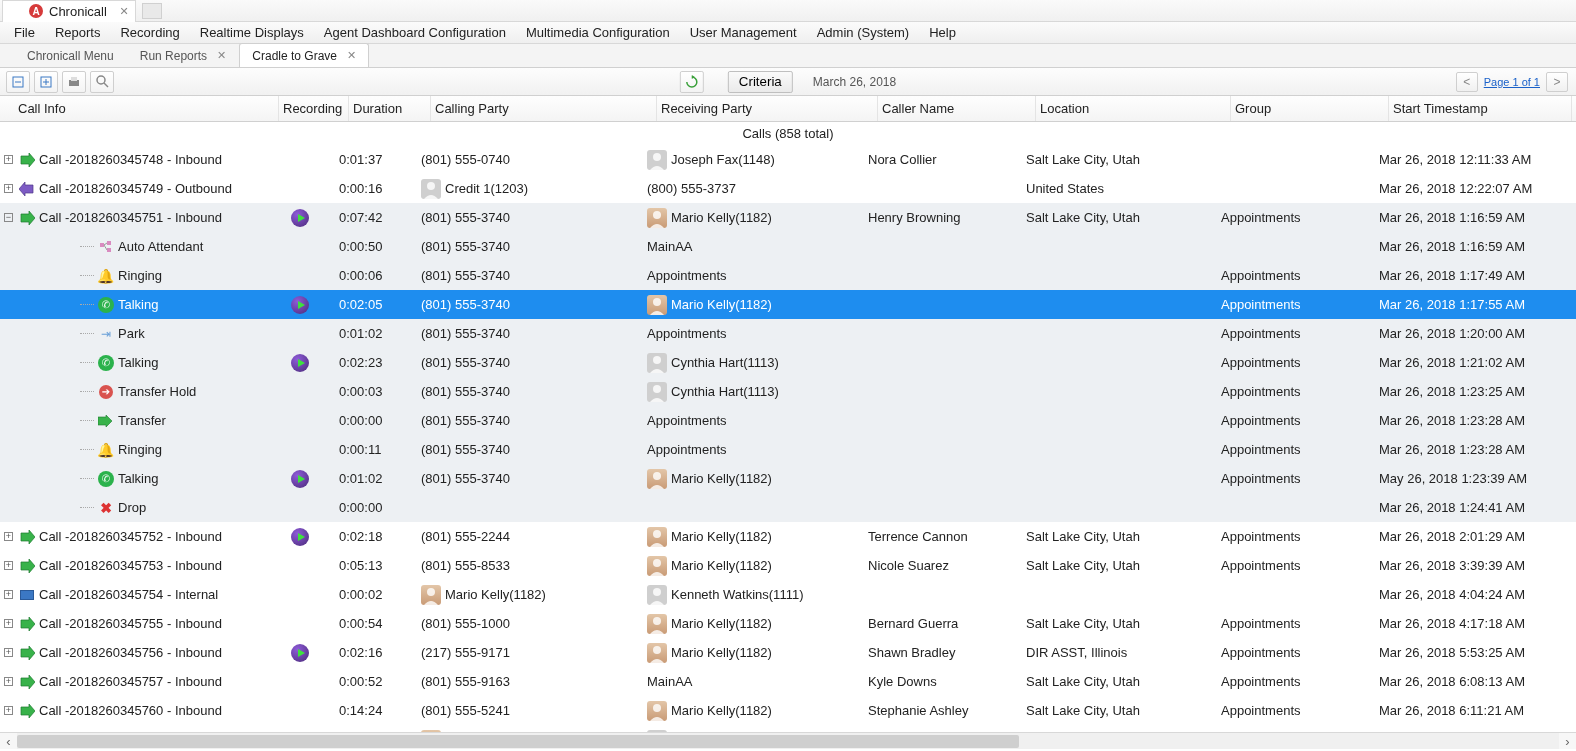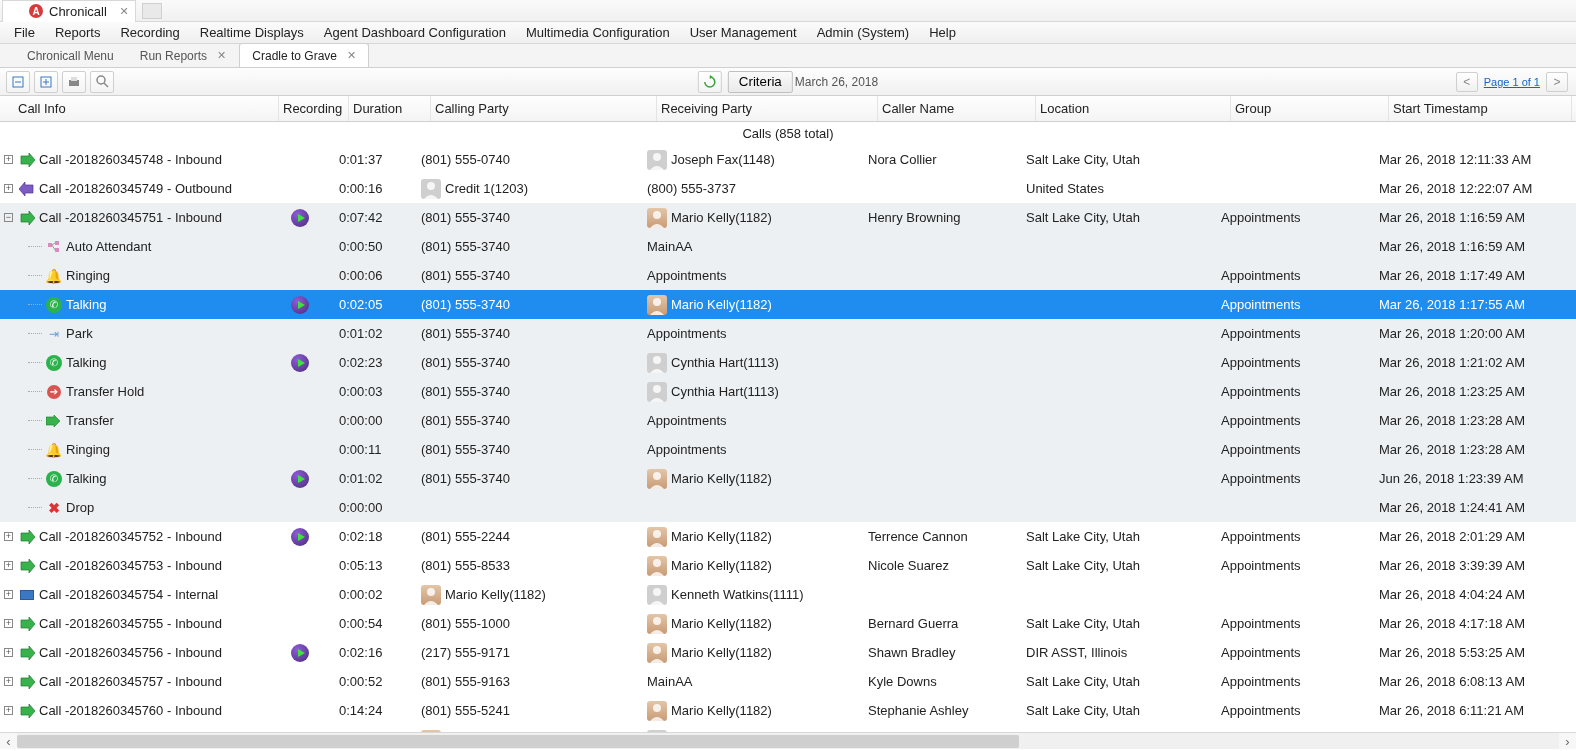--- a/index.html
+++ b/index.html
@@ -14,38 +14,38 @@
   .menubar { height:22px; background:linear-gradient(#fbfbfb,#efefef); border-bottom:1px solid #d8d8d8; display:flex; align-items:center; padding:0 4px; gap:0;}
   .menubar span { padding:0 10px; cursor:default; }
   
   .doctabs { height:24px; display:flex; align-items:flex-end; background:#f4f4f4; border-bottom:1px solid #d0d0d0; padding-left:14px;}
   .doctabs .dtab { height:24px; padding:0 12px; display:flex; align-items:center; gap:6px; font-size:12px; color:#555; border:1px solid transparent; border-bottom:none; }
   .doctabs .dtab.active { background:#fff; border-color:#d0d0d0; color:#222; border-top-left-radius:3px;border-top-right-radius:3px;}
   .doctabs .dtab .x { font-size:11px; color:#888; margin-left:4px; }
   
   .toolbar { height:28px; background:linear-gradient(#fdfdfd,#f1f1f1); border-bottom:1px solid #d0d0d0; display:flex; align-items:center; padding:0 6px; font-size:12px; position:relative;}
   .tbtn { width:24px; height:22px; border:1px solid #cfcfcf; background:linear-gradient(#fff,#f3f3f3); margin-right:4px; display:flex;align-items:center;justify-content:center;border-radius:2px;}
-  .toolbar .center { position:absolute; left:50%; transform:translateX(-50%); display:flex; align-items:center; gap:2px;}
+  .toolbar .center { position:absolute; left:50%; transform:translateX(-50%); display:flex; align-items:center; gap:20px;}
   .toolbar .right  { position:absolute; right:8px; display:flex; align-items:center; gap:6px;}
   .criteria-btn { height:22px; padding:0 10px; border:1px solid #bfbfbf; background:linear-gradient(#fafafa,#eaeaea); border-radius:2px;}
   .pagelink { color:#1a61c9; text-decoration:underline; font-size:11px; }
   .navbtn { width:22px;height:20px;border:1px solid #cfcfcf;background:linear-gradient(#fff,#f0f0f0);border-radius:2px;display:flex;align-items:center;justify-content:center;color:#888;}
   
   .colhead { height:26px; display:grid; grid-template-columns: 265px 70px 82px 226px 221px 158px 195px 158px 183px; border-bottom:1px solid #d0d0d0; background:linear-gradient(#fefefe,#f4f4f4);padding-left:14px;}
   .colhead div { padding:5px 4px 0 4px; font-size:13px; border-right:1px solid #e4e4e4;}
   
   .bodywrap { position:relative; height:627px; overflow:hidden; }
   .rows { position:absolute; inset:0; overflow-y:scroll; overflow-x:hidden;}
   .grouptitle { padding:4px 4px; font-size:13px;text-align:center; }
   .row { height:29px; display:grid; grid-template-columns: 265px 70px 82px 226px 221px 158px 195px 158px 183px; align-items:center; }
   .row.selected { background:#1e8def; color:#fff; }
   .row.expanded { background:#edf0f3; }
   .cell { padding:0 4px; white-space:nowrap; overflow:hidden; text-overflow:ellipsis; display:flex;align-items:center;gap:4px;}
   .callinfo { padding-left:4px; }
-  .indent1 { padding-left:28px; }
+  .indent1 { padding-left:54px;margin-left:26px; }
   .plus { display:inline-flex; width:9px; height:9px; border:1px solid #888; font-size:9px; line-height:7px; align-items:center;justify-content:center; color:#555; margin-right:2px;}
   .tline { display:inline-block; width:14px; border-top:1px dotted #aaa; height:1px; }
   
   .ico { width:16px; height:16px; display:inline-flex; align-items:center;justify-content:center; flex:0 0 16px;}
   .arrow-in  svg, .arrow-out svg { display:block;}
   .rec-play { width:18px;height:18px;border-radius:50%;background:radial-gradient(circle at 35% 30%, #8e5bd9, #4a2a78);display:flex;align-items:center;justify-content:center;}
   .rec-play::after{content:"";border-left:7px solid #3de23d;border-top:4px solid transparent;border-bottom:4px solid transparent;margin-left:2px;}
   .avatar { width:20px;height:20px;border-radius:3px;background:#cfcfcf;display:inline-flex;overflow:hidden;flex:0 0 20px;}
   .avatar.gray { background:#cfcfcf;}
   .avatar.real { background:linear-gradient(#e3c6a8,#c99b76) ;}
@@ -584,21 +584,21 @@
         <div class="cell">
           <span></span>
         </div>
         <div class="cell">
           <span></span>
         </div>
         <div class="cell">
           <span>Appointments</span>
         </div>
         <div class="cell">
-          <span>Jun 26, 2018 1:23:39 AM</span>
+          <span>May 26, 2018 1:23:39 AM</span>
         </div>
       </div>
       <div class="row expanded">
         <div class="cell callinfo indent1">
           <span class="tline"></span>
           <span class="ico x-red">✖</span>
           <span>Drop</span>
         </div>
         <div class="cell" style="justify-content: center;"></div>
         <div class="cell">

